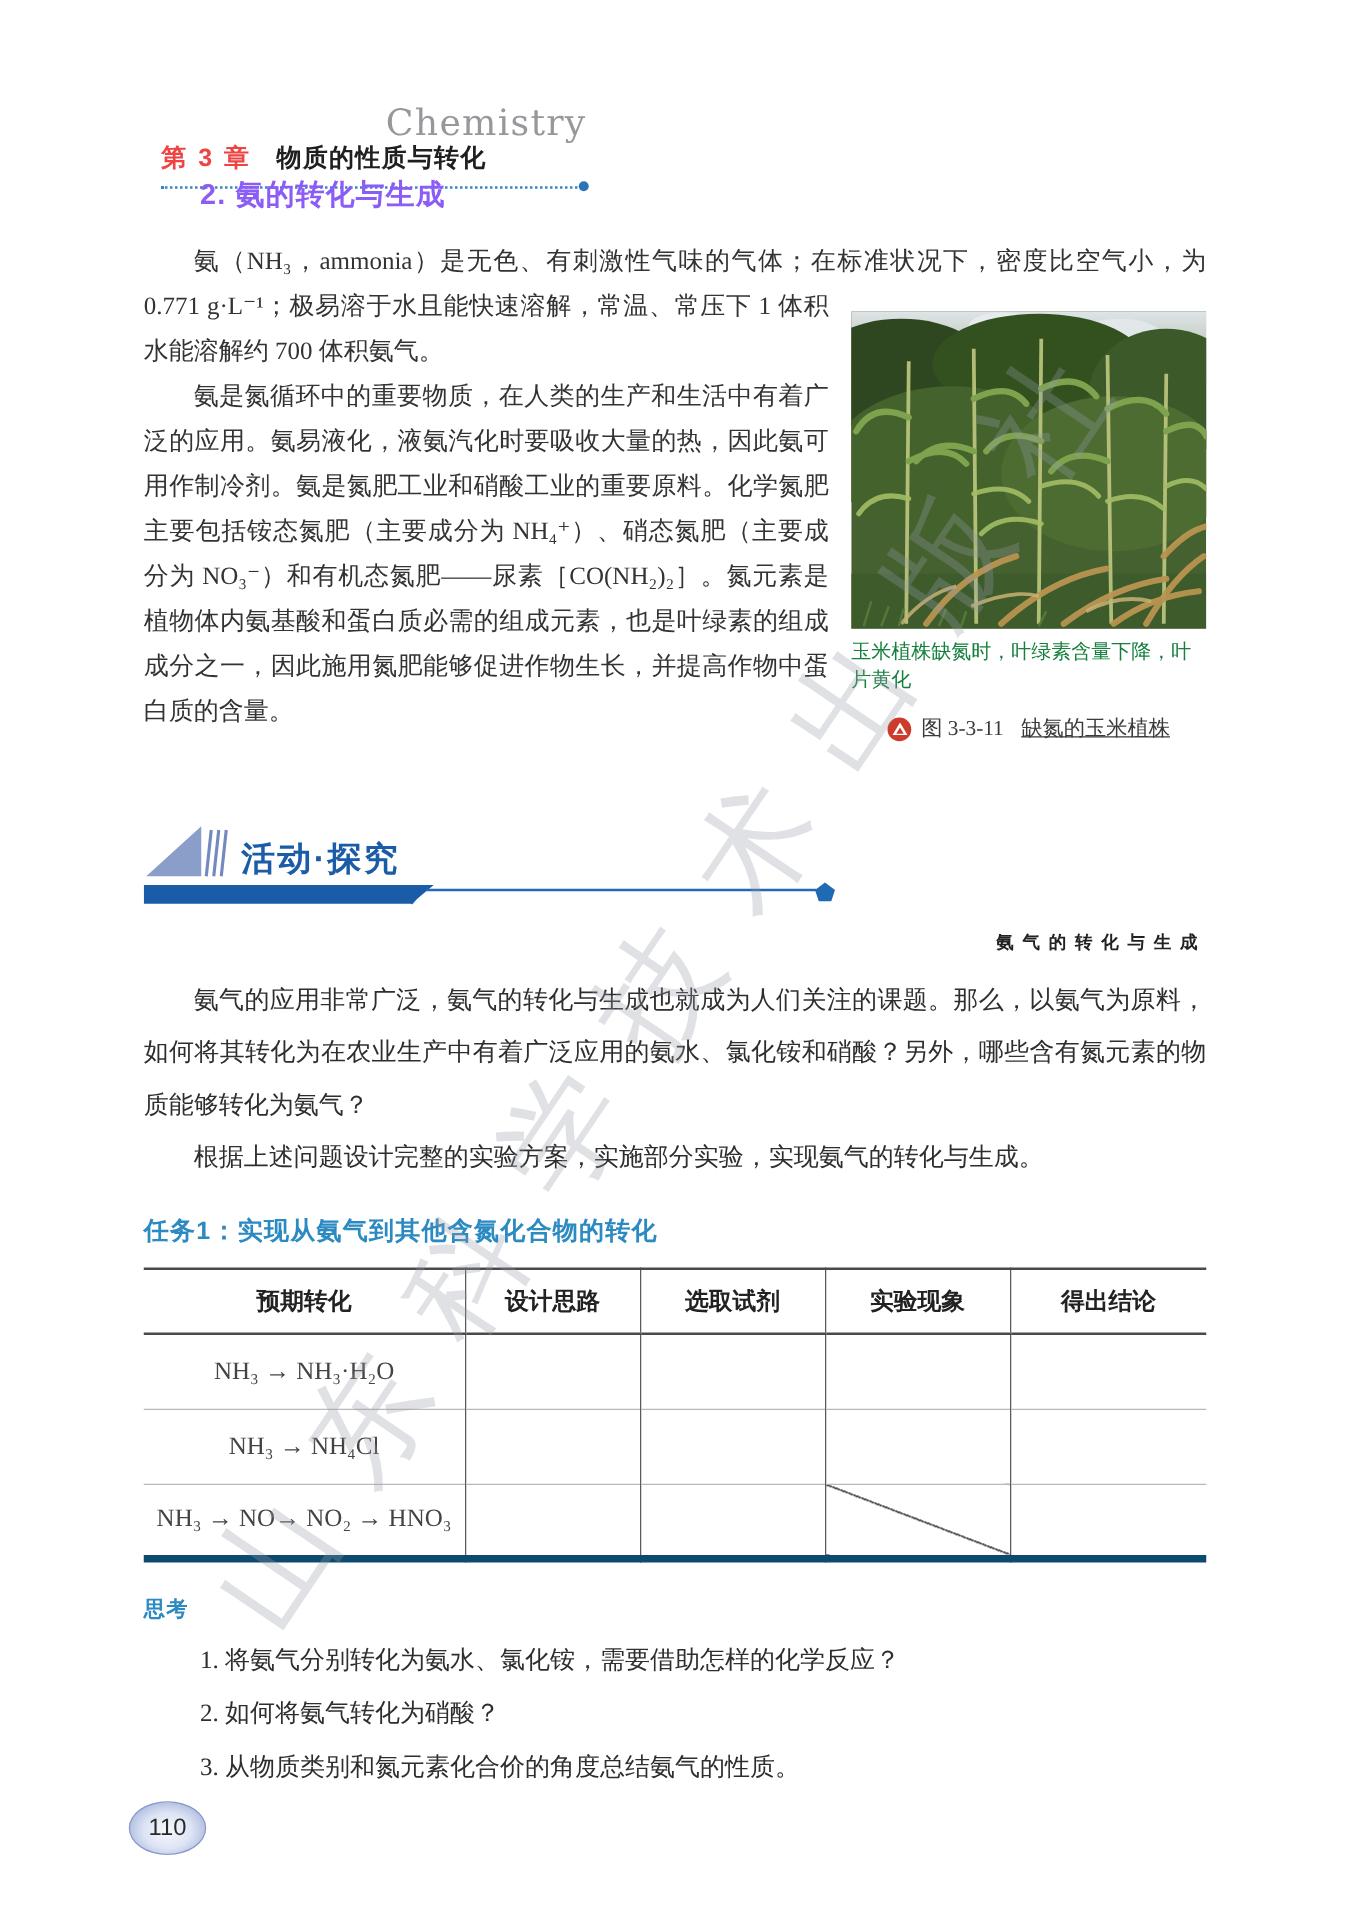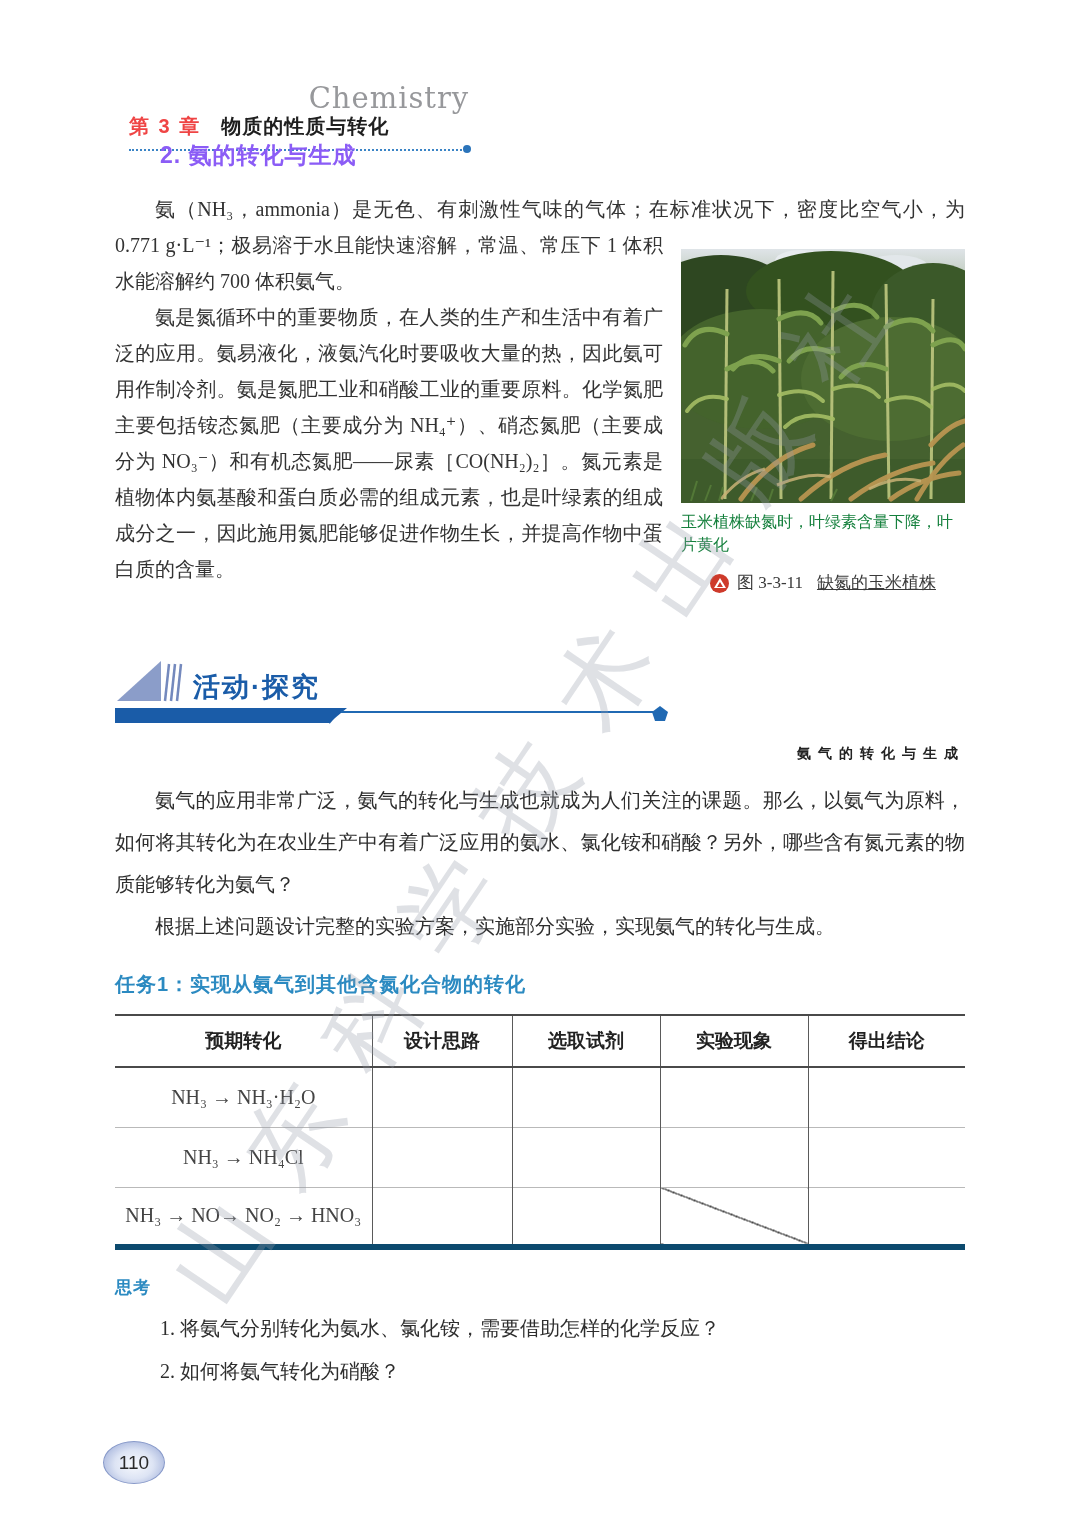--- a/index.html
+++ b/index.html
@@ -245,20 +245,21 @@
           <td class="diag"></td>
           <td></td>
         </tr>
       </tbody>
     </table>
 
     <div class="think-heading">思考</div>
     <div class="think-list">
       <div>1. 将氨气分别转化为氨水、氯化铵，需要借助怎样的化学反应？</div>
       <div>2. 如何将氨气转化为硝酸？</div>
+      <div>3. 从物质类别和氮元素化合价的角度总结氨气的性质。</div>
     </div>
 
   </div>
 
   <div class="page-badge">
     <span>110</span>
   </div>
 
 </div>
 

